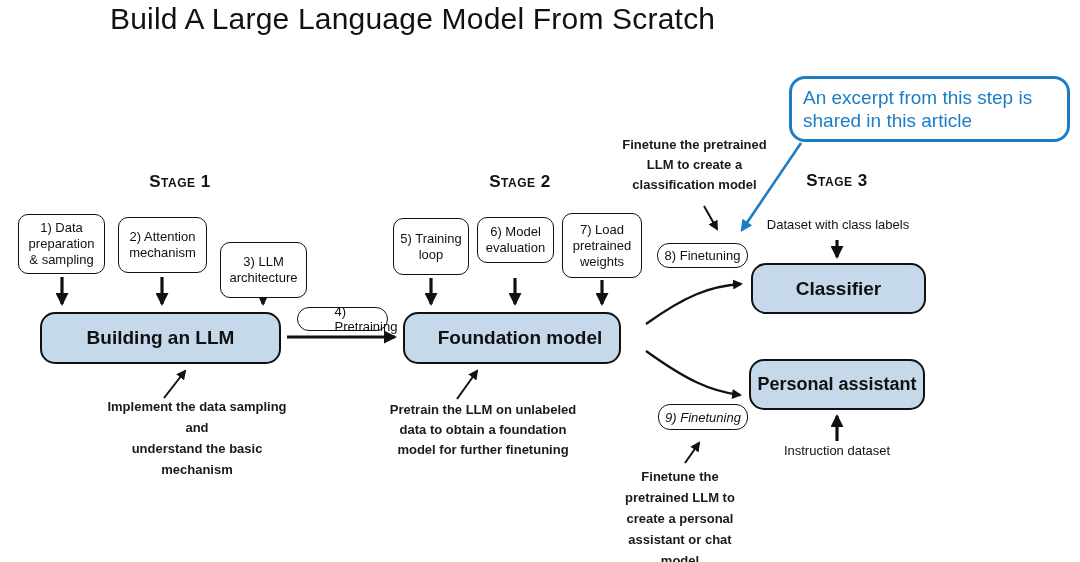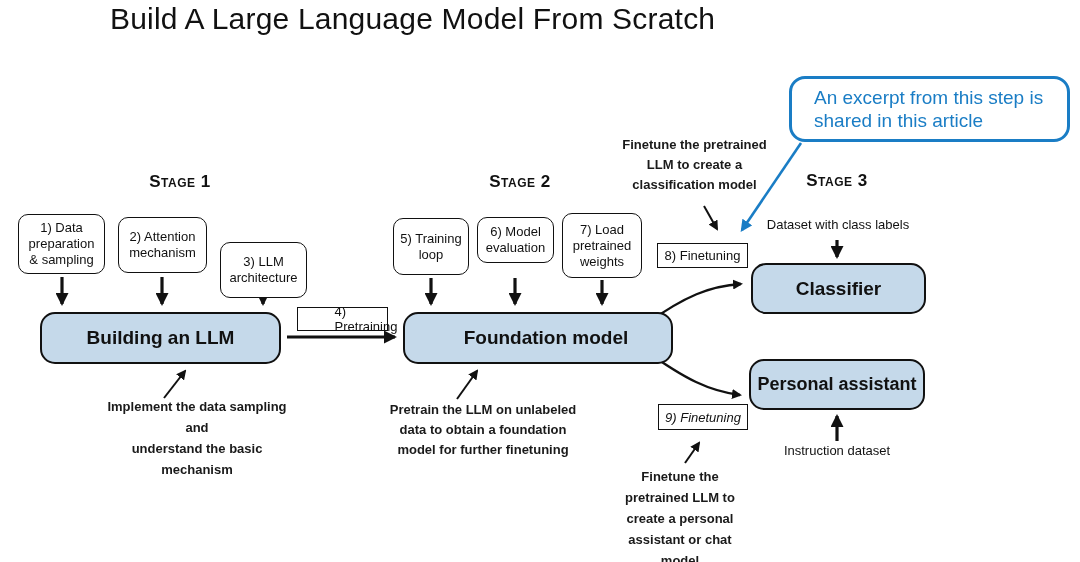--- a/index.html
+++ b/index.html
@@ -8,28 +8,28 @@
     --ink:#111111;
   }
   html,body{margin:0;padding:0;background:#ffffff;}
   body{font-family:"Liberation Sans",sans-serif;color:var(--ink);}
   #canvas{position:relative;width:1080px;height:562px;background:#fff;overflow:hidden;}
   #arrows{position:absolute;left:0;top:0;pointer-events:none;}
   .abs{position:absolute;box-sizing:border-box;}
   .pre{white-space:pre-line;}
   .title{left:110px;top:2px;font-size:30px;letter-spacing:.2px;color:var(--ink);}
   .callout{left:789px;top:76px;width:281px;height:66px;border:3px solid var(--accent-blue);
-    border-radius:16px;display:flex;align-items:center;padding-left:22px;
+    border-radius:16px;display:flex;align-items:center;padding-left:11px;
     color:var(--accent-blue);font-size:19px;line-height:23px;background:#fff;}
   .stageLabel{font-size:17px;font-weight:bold;font-variant:small-caps;letter-spacing:.5px;
     text-align:center;width:92px;}
   .stepbox{border:1.8px solid var(--ink);border-radius:10px;background:#fff;
     display:flex;align-items:center;justify-content:center;text-align:center;
     font-size:13px;line-height:16px;}
-  .pill{border:1.6px solid var(--ink);border-radius:0;background:#fff;
+  .pill{border:1.6px solid var(--ink);border-radius:12px;background:#fff;
     display:flex;align-items:center;justify-content:center;font-size:13px;}
   .result{border:2.4px solid var(--ink);border-radius:15px;background:var(--box-fill);
     display:flex;align-items:center;justify-content:center;
     font-size:19px;font-weight:bold;text-align:center;}
   .note{font-size:13px;font-weight:bold;text-align:center;color:#1a1a1a;}
   .plain{font-size:13px;text-align:center;}
 </style>
 </head>
 <body>
 
@@ -112,21 +112,21 @@
   <div class="abs stepbox" style="left:477px;top:217px;width:77px;height:46px;">
     <span class="pre">6) Model
 evaluation</span>
   </div>
   <div class="abs stepbox" style="left:562px;top:213px;width:80px;height:65px;">
     <span class="pre">7) Load
 pretrained
 weights</span>
   </div>
 
-  <div class="abs result" style="left:403px;top:312px;width:270px;height:52px;padding-left:16px;">
+  <div class="abs result" style="left:403px;top:312px;width:218px;height:52px;padding-left:16px;">
     <span>Foundation model</span>
   </div>
 
   <div class="abs pill" style="left:657px;top:243px;width:91px;height:25px;">
     <span>8) Finetuning</span>
   </div>
   <div class="abs pill" style="left:658px;top:404px;width:90px;height:26px;font-style:italic;">
     <span>9) Finetuning</span>
   </div>
 

